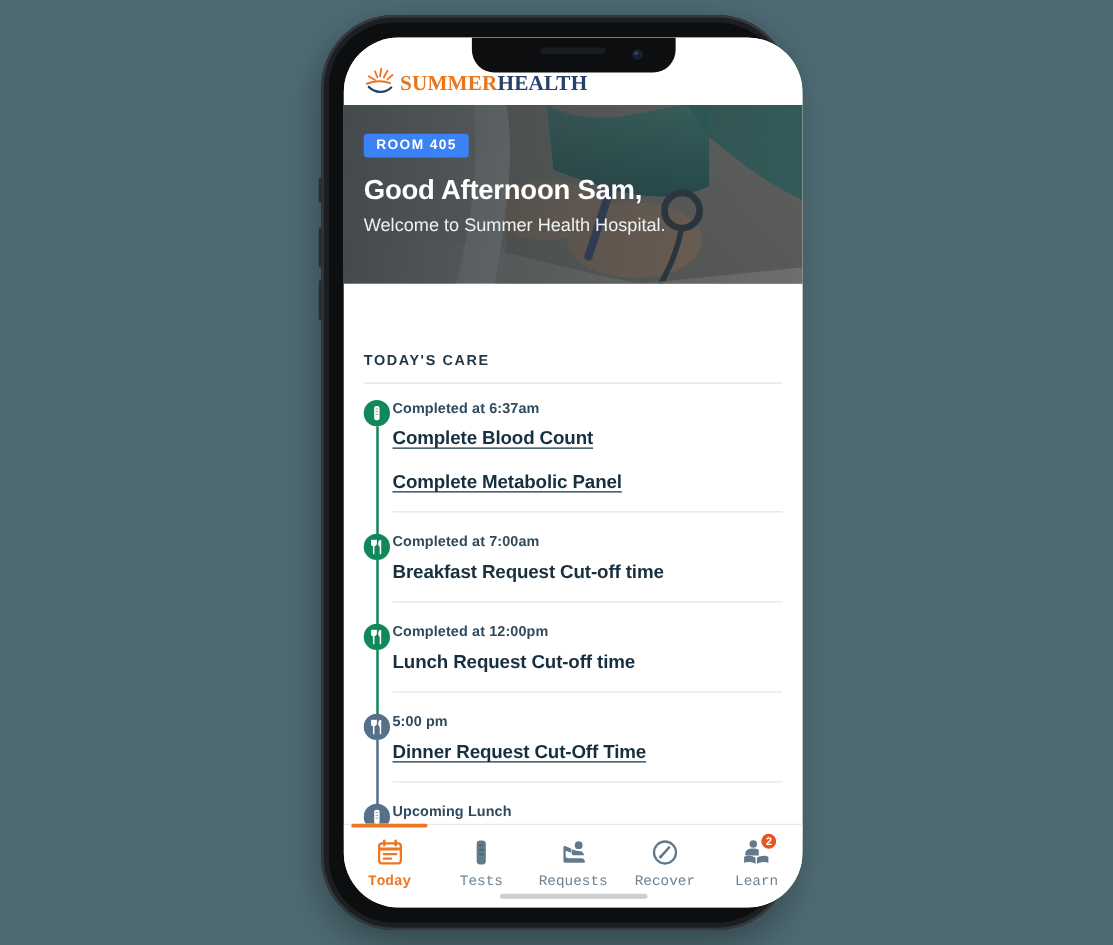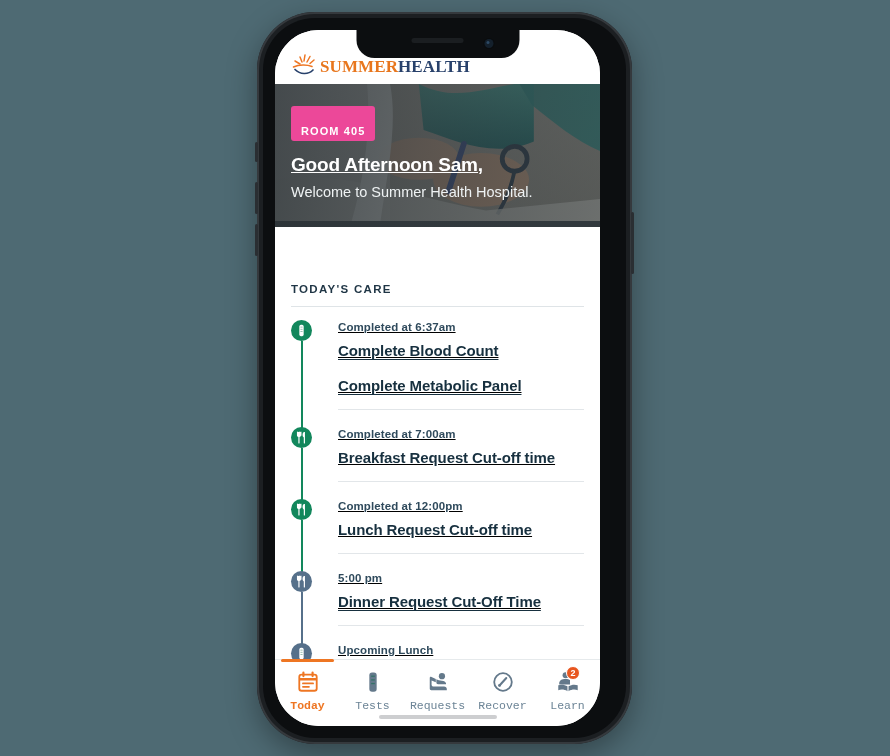--- a/index.html
+++ b/index.html
@@ -15,21 +15,21 @@
   .phone{
     position:absolute;left:257px;top:12px;width:375px;height:732px;
     background:#1c1f22;border-radius:58px;
     box-shadow:0 0 0 2px #35393d inset, 0 10px 30px rgba(0,0,0,.35);
   }
   .phone-inner-ring{
     position:absolute;left:6px;top:6px;right:6px;bottom:6px;
     border-radius:52px;background:#0c0e10;
   }
   .screen{
-    position:absolute;left:18px;top:18px;width:325px;height:696px;
+    position:absolute;left:18px;top:18px;width:367px;height:696px;
     border-radius:44px;overflow:hidden;background:#ffffff;
   }
   .notch{
     position:absolute;left:50%;transform:translateX(-50%);top:0;
     width:163px;height:28px;background:#0c0e10;
     border-bottom-left-radius:18px;border-bottom-right-radius:18px;z-index:40;
   }
   .notch-speaker{
     position:absolute;left:50%;transform:translateX(-50%);top:8px;
     width:52px;height:5px;border-radius:3px;background:#1b1e21;
@@ -57,33 +57,33 @@
   .logo-text .t1{color:#e8761d;font-weight:700;}
   .logo-text .t2{color:#28416b;font-weight:700;}
 
   
   .hero{position:relative;height:143px;overflow:hidden;background:#3c4348;}
   .hero-photo{position:absolute;inset:0;}
   .hero-shade{position:absolute;inset:0;
     background:linear-gradient(100deg,rgba(42,49,53,.86) 0%,rgba(45,52,56,.72) 45%,rgba(40,48,52,.55) 100%);}
   .hero-body{position:absolute;left:16px;right:16px;top:22px;}
   .room-badge{
-    display:inline-block;background:#ec4899;color:#fff;font-size:11px;font-weight:700;
-    letter-spacing:1.1px;padding:19px 10px 4px;border-radius:3px;
-  }
-  .greeting{color:#fff;font-size:19px;font-weight:700;margin-top:13px;letter-spacing:-.2px;text-decoration:underline;}
+    display:inline-block;background:#3b82f6;color:#fff;font-size:11px;font-weight:700;
+    letter-spacing:1.1px;padding:3px 10px 4px;border-radius:3px;
+  }
+  .greeting{color:#fff;font-size:22px;font-weight:700;margin-top:13px;letter-spacing:-.2px;}
   .welcome{color:#eef2f3;font-size:14.5px;margin-top:8px;font-weight:400;}
 
   
   .care{padding:16px 16px 0 16px;background:#fff;}
   .care-title{font-size:11.5px;font-weight:700;letter-spacing:1.3px;color:#1f3545;margin-top:40px;}
   .care-rule{height:1px;background:#dfe4e7;margin-top:11px;}
 
   .tl{position:relative;padding-top:10px;}
-  .tl-item{position:relative;display:flex;gap:25px;padding-left:0;text-decoration:underline;}
+  .tl-item{position:relative;display:flex;gap:1px;padding-left:0;}
   .tl-gutter{position:relative;width:22px;flex:0 0 22px;}
   .dot{
     width:21px;height:21px;border-radius:50%;display:flex;align-items:center;justify-content:center;
     position:relative;z-index:3;margin-top:3px;
   }
   .dot.done{background:#12875c;}
   .dot.pending{background:#56708a;}
   .line{
     position:absolute;left:10px;top:24px;bottom:-10px;width:2px;z-index:1;
   }

